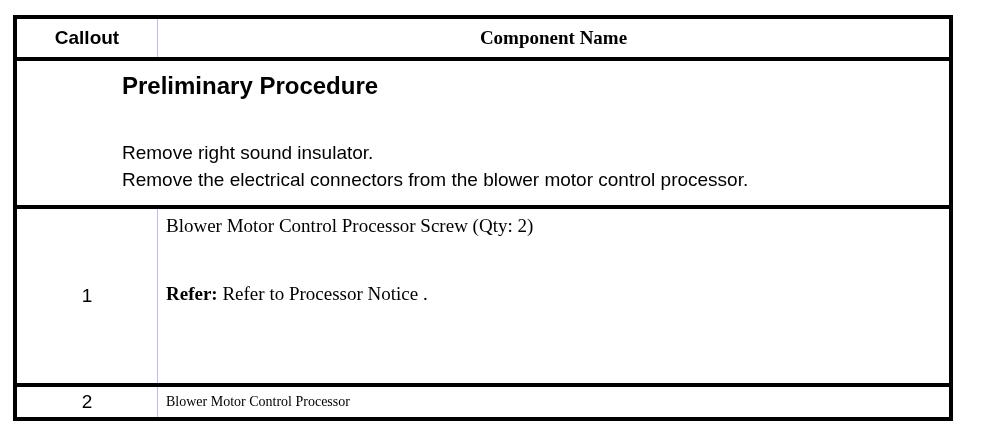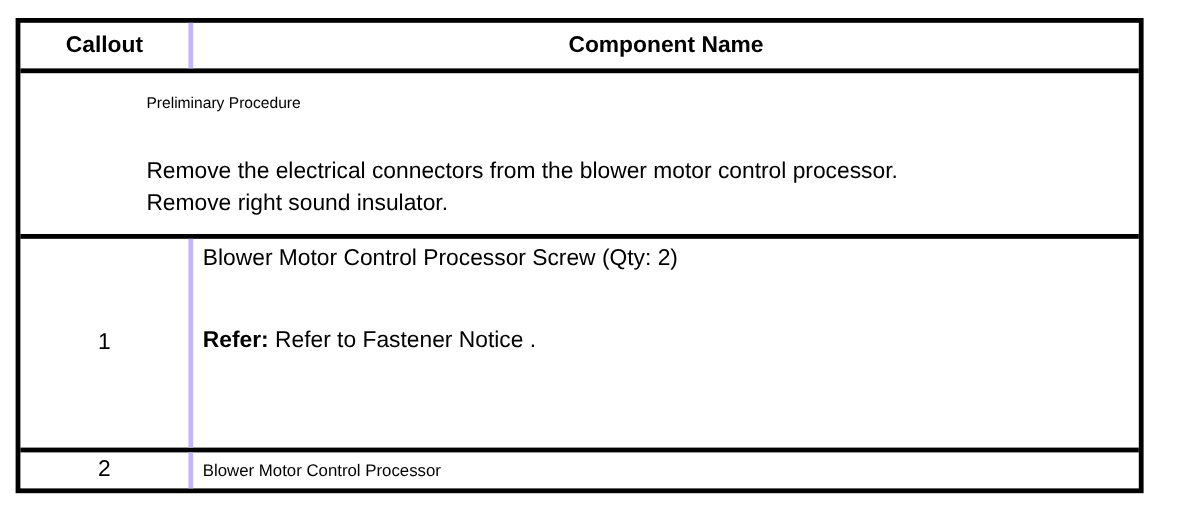--- a/index.html
+++ b/index.html
@@ -50,25 +50,26 @@
     flex: 0 0 140px;
     box-sizing: border-box;
     display: flex;
     align-items: center;
     justify-content: center;
     text-align: center;
   }
   .col-name {
     flex: 1 1 auto;
     box-sizing: border-box;
-    border-left: 4px solid #c4b5fd;
+    border-left: 1px solid #c4b5fd;
     padding-left: 8px;
     display: flex;
     flex-direction: column;
     justify-content: center;
+    font-family: Liberation Serif, serif;
   }
 
   
   .band-header {
     height: 38px;
   }
   .band-header .col-callout,
   .band-header .col-name {
     font-weight: bold;
     font-size: 19px;
@@ -84,24 +85,24 @@
   .band-prelim {
     display: block;
     padding: 12px 10px 12px 0;
     box-sizing: border-box;
     min-height: 128px;
   }
   .prelim-inner {
     padding-left: 105px;
   }
   .prelim-heading {
-    font-weight: normal;
-    font-size: 13px;
+    font-weight: bold;
+    font-size: 24px;
     line-height: 26px;
-    margin-bottom: 30px;
+    margin-bottom: 40px;
   }
   .prelim-line {
     font-size: 19px;
     line-height: 27px;
     white-space: nowrap;
   }
 
   
   .band-step-1 {
     min-height: 178px;
@@ -146,31 +147,31 @@
   <div class="proc-table">
 
     <div class="band band-header">
       <div class="col-callout">Callout</div>
       <div class="col-name">Component Name</div>
     </div>
 
     <div class="band band-prelim">
       <div class="prelim-inner">
         <div class="prelim-heading">Preliminary Procedure</div>
+        <div class="prelim-line">Remove right sound insulator.</div>
         <div class="prelim-line">Remove the electrical connectors from the blower motor control processor.</div>
-        <div class="prelim-line">Remove right sound insulator.</div>
       </div>
     </div>
 
     <div class="band band-step-1">
       <div class="col-callout">1</div>
       <div class="col-name">
         <div class="step-line">Blower Motor Control Processor Screw (Qty: 2)</div>
         <div class="step-gap"></div>
-        <div class="step-line"><span class="bold">Refer:</span> <span>Refer to Fastener Notice .</span></div>
+        <div class="step-line"><span class="bold">Refer:</span> <span>Refer to Processor Notice .</span></div>
         <div class="step-gap"></div>
       </div>
     </div>
 
     <div class="band band-step-2">
       <div class="col-callout">2</div>
       <div class="col-name">Blower Motor Control Processor</div>
     </div>
 
   </div>

